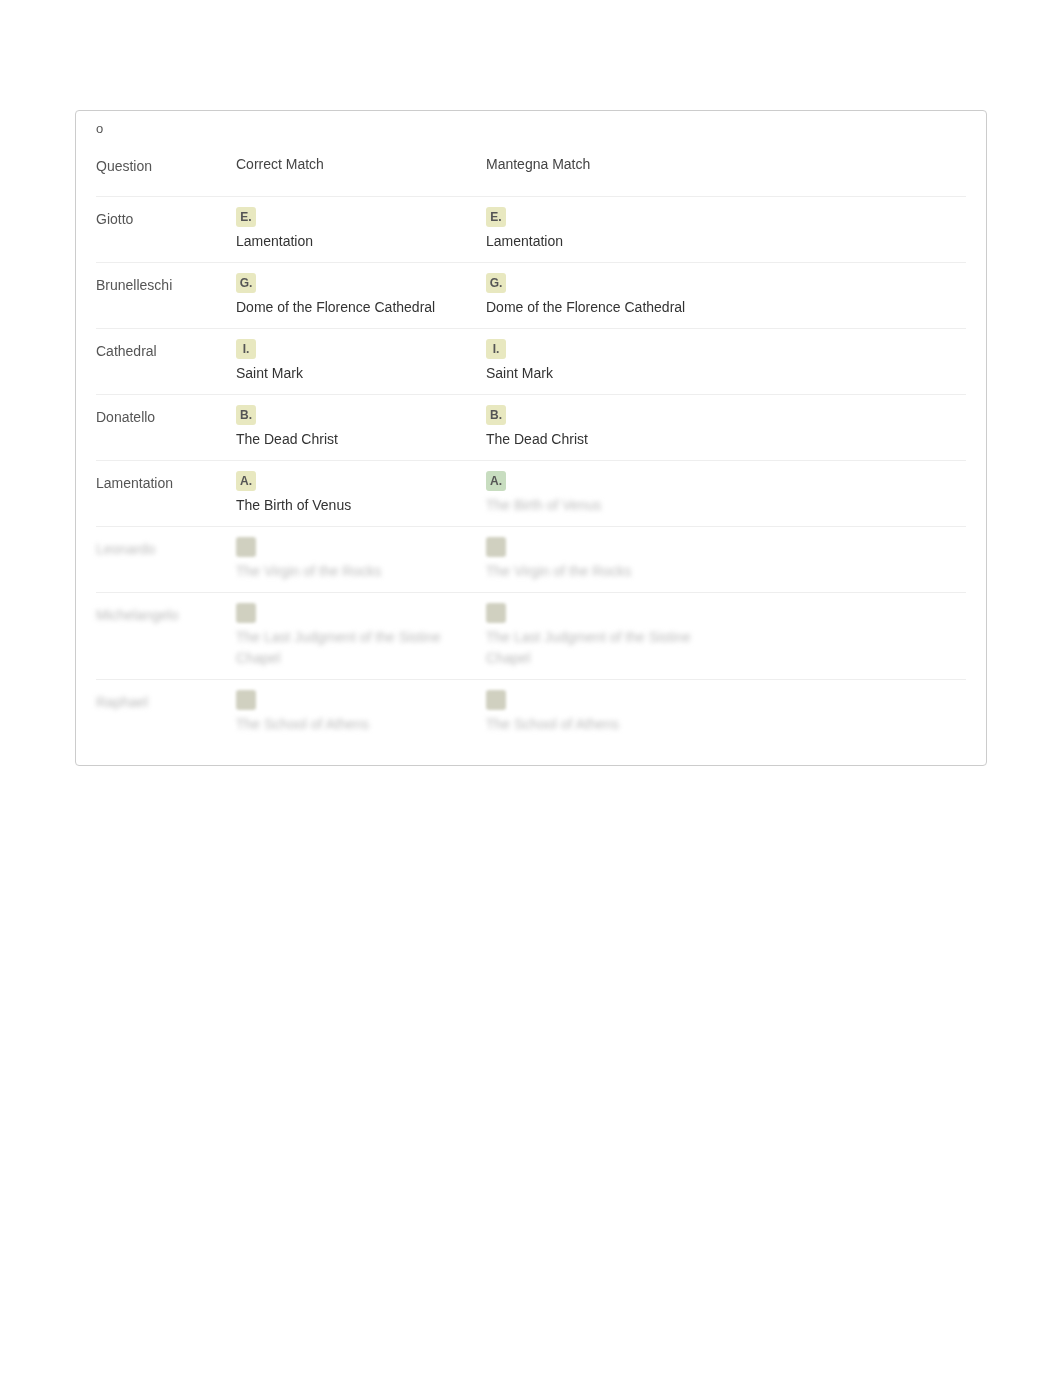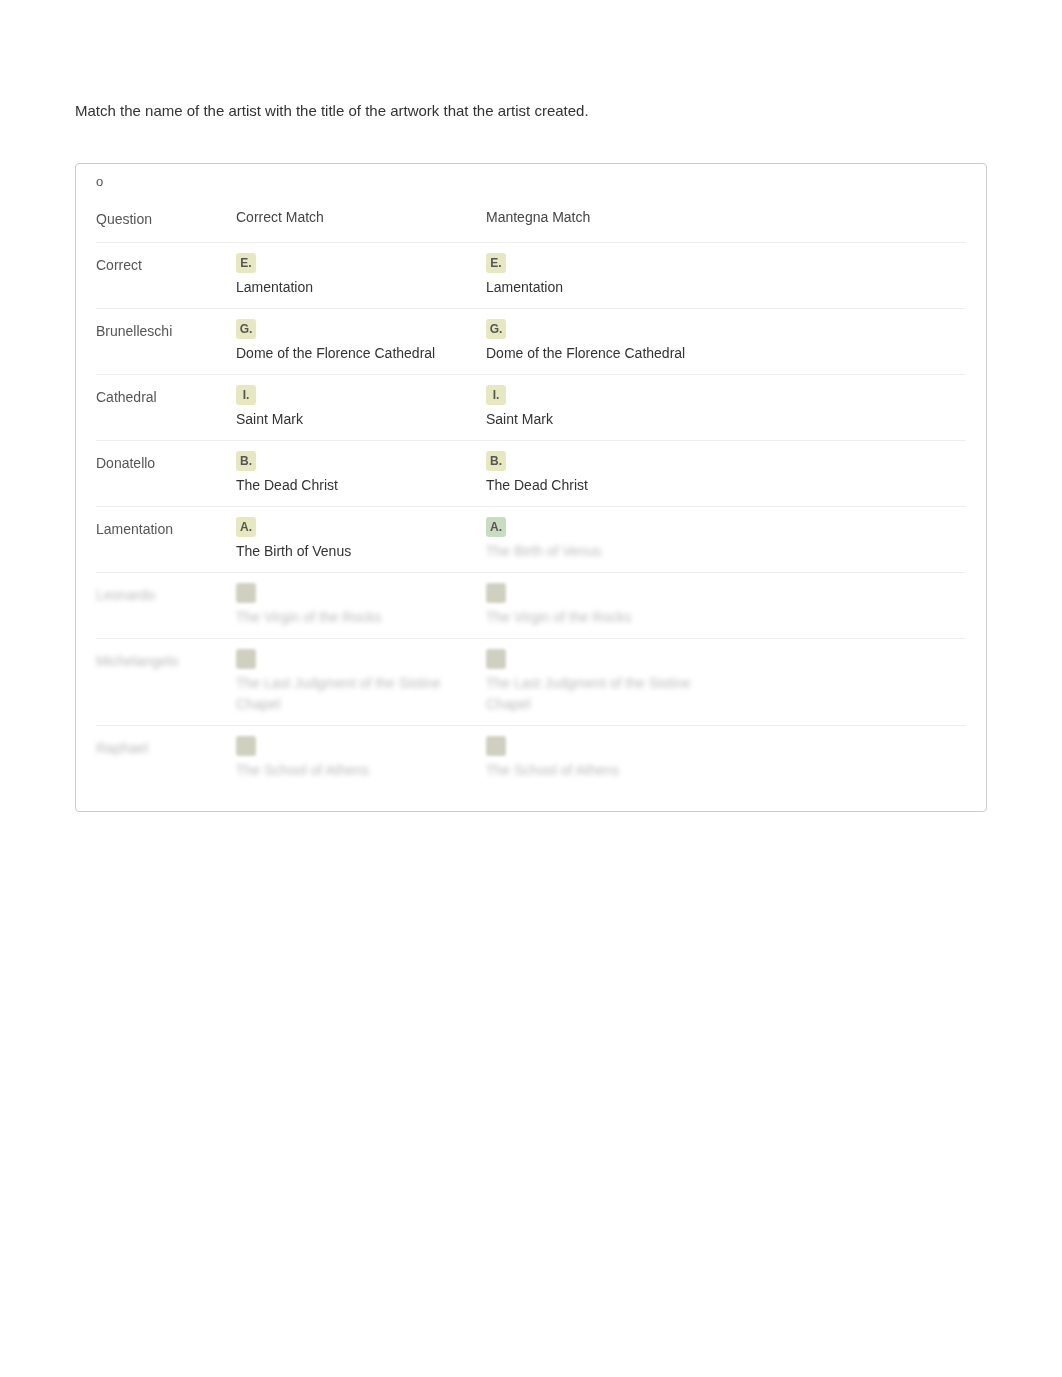--- a/index.html
+++ b/index.html
@@ -76,47 +76,44 @@
     .blurred-row .badge-blurred {
       filter: blur(1px);
     }
     .row-separator {
       border: none;
       border-top: 1px solid #eee;
       margin: 0;
     }
     .header-row {
       padding-bottom: 5px;
-      margin-bottom: 9px;
+      margin-bottom: 16px;
       font-size: 14px;
       color: #444;
     }
   </style>
 </head>
 <body>
 
 <div class="page-container">
-  <div class="instructions">
-    <span>Match the name of the artist with the title of the artwork that the artist created.</span>
-  </div>
 
   <div class="table-section">
     <div class="o-label">o</div>
 
     <div class="table-row header-row">
       <div class="question-cell">Question</div>
       <div class="match-cell">Correct Match</div>
       <div class="match-cell">Mantegna Match</div>
     </div>
 
     <hr class="row-separator">
 
     <div id="table-body">
         <div class="table-row">
-          <div class="question-cell">Correct</div>
+          <div class="question-cell">Giotto</div>
           <div class="match-cell"><span class="badge badge-yellow">E.</span><br><span class="match-artwork">Lamentation</span></div>
           <div class="match-cell"><span class="badge badge-yellow">E.</span><br><span class="match-artwork">Lamentation</span></div>
         </div>
         <hr class="row-separator">
         <div class="table-row">
           <div class="question-cell">Brunelleschi</div>
           <div class="match-cell"><span class="badge badge-yellow">G.</span><br><span class="match-artwork">Dome of the Florence Cathedral</span></div>
           <div class="match-cell"><span class="badge badge-yellow">G.</span><br><span class="match-artwork">Dome of the Florence Cathedral</span></div>
         </div>
         <hr class="row-separator">

